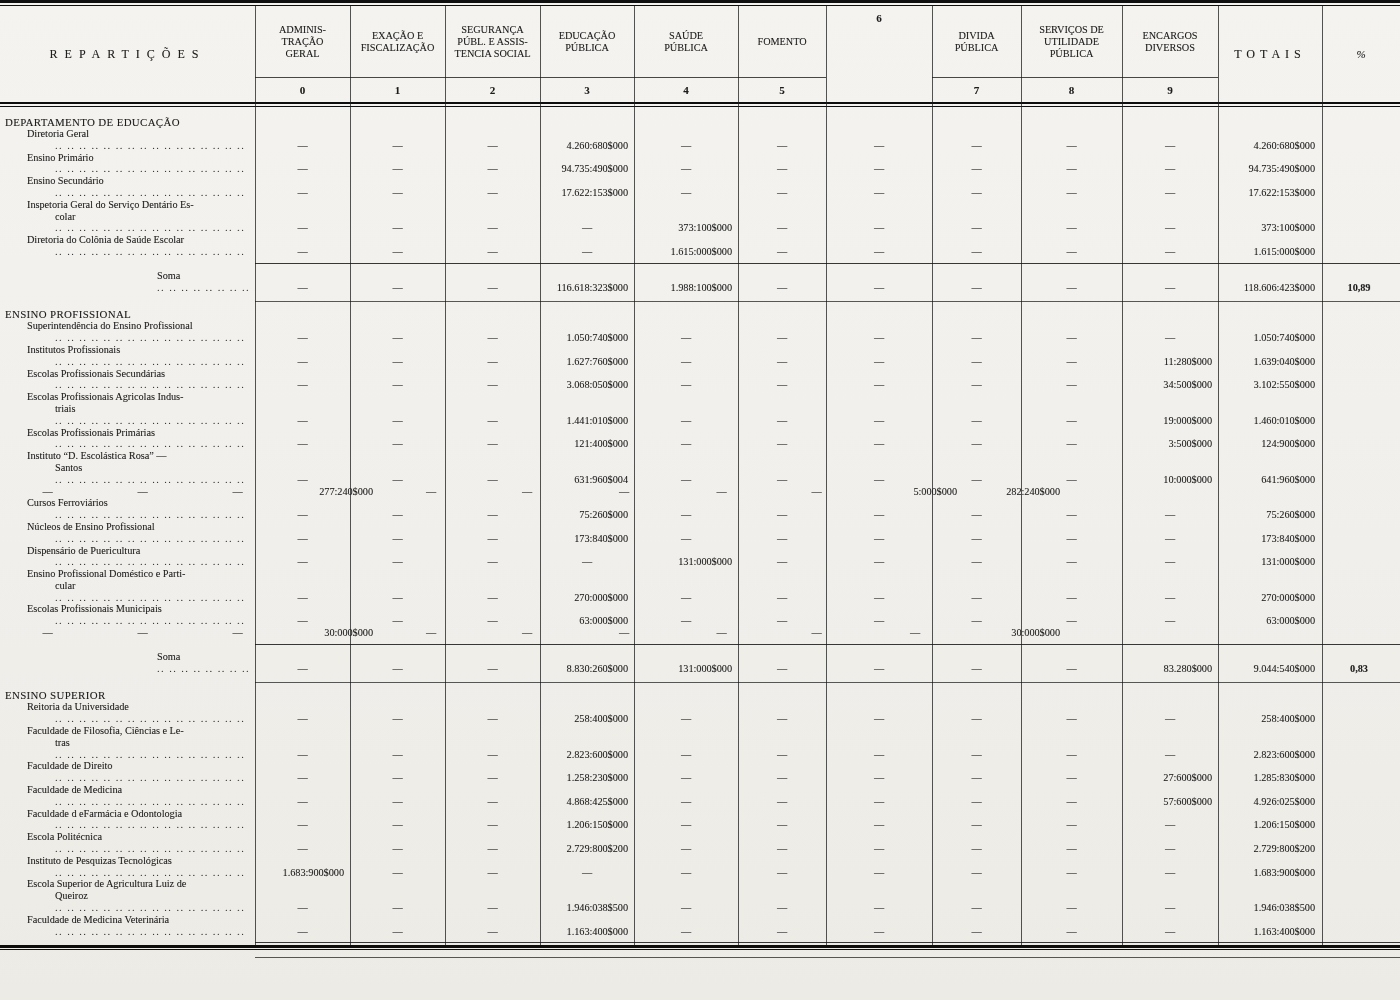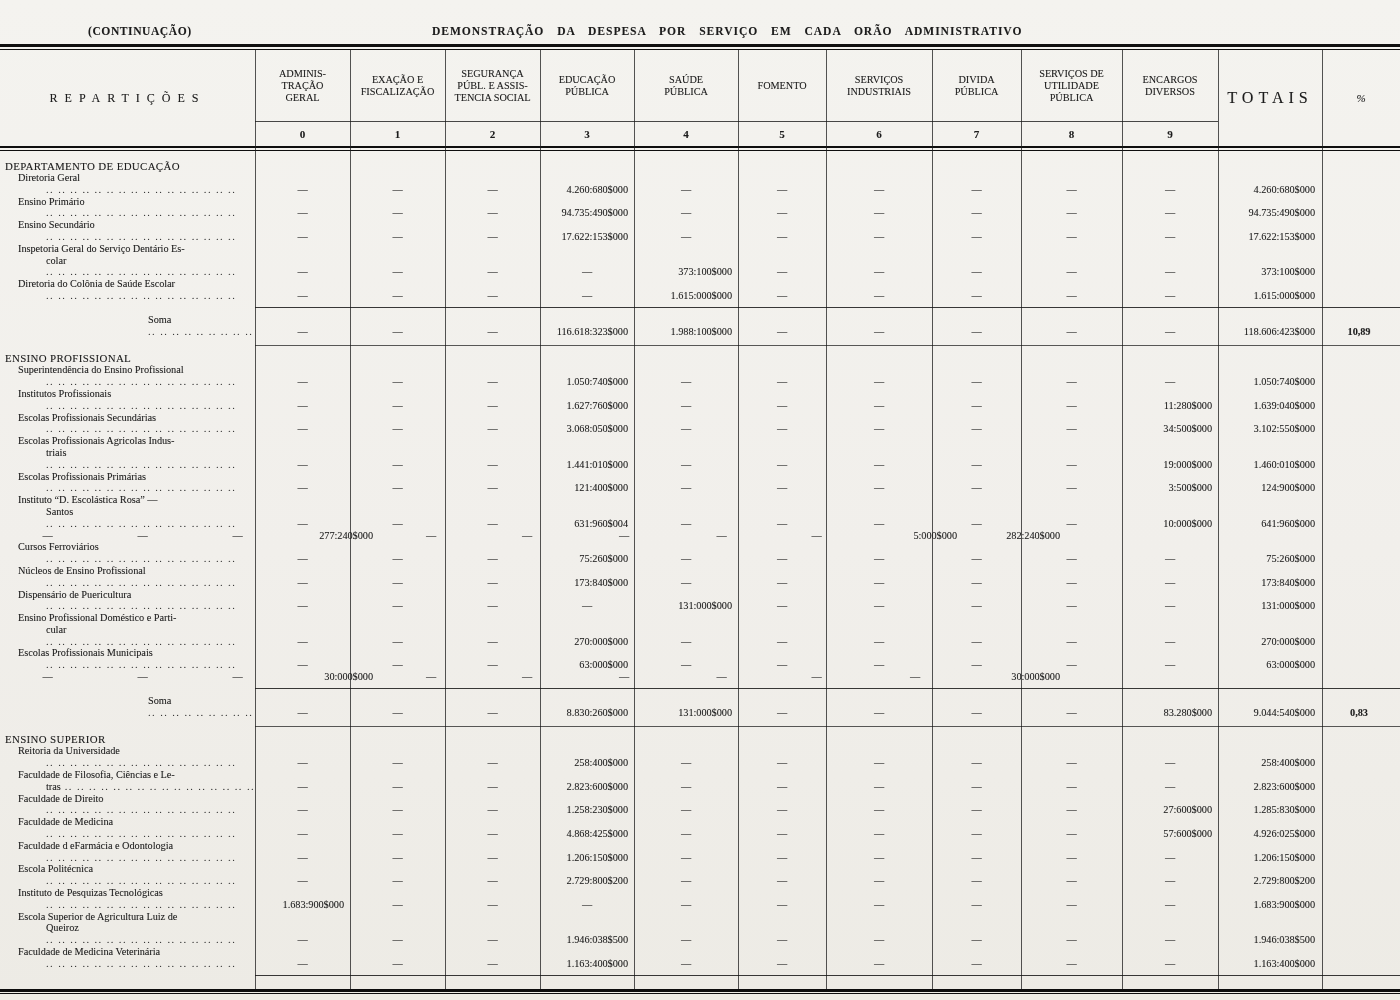--- a/index.html
+++ b/index.html
@@ -15,30 +15,30 @@
   .tablewrap{position:relative;height:944px;}
   .vline{position:absolute;top:0;bottom:5px;width:1px;background:rgba(28,28,28,.75);}
   
   .thead{display:flex;height:96px;position:relative;}
   .hcell-label{width:255px;display:flex;align-items:center;justify-content:center;font-size:12px;letter-spacing:7px;}
   .hcol{display:flex;flex-direction:column;}
   .hname{flex:1;display:flex;align-items:center;justify-content:center;text-align:center;
          font-size:10.2px;line-height:12px;white-space:pre-line;padding:2px 1px;
          border-bottom:1px solid rgba(28,28,28,.8);}
   .hnum{height:24px;display:flex;align-items:center;justify-content:center;font-size:11px;font-weight:700;}
-  .hcell-tot{width:104px;display:flex;align-items:center;justify-content:center;font-size:16px;letter-spacing:5px;text-align:right;}
+  .hcell-tot{width:104px;display:flex;align-items:center;justify-content:center;font-size:12px;letter-spacing:5px;text-align:right;}
   .hcell-pct{width:78px;display:flex;align-items:center;justify-content:center;font-size:11px;font-style:italic;}
   .rule-heavy2{height:5px;border-top:2.5px solid #0e0e0e;border-bottom:1px solid #0e0e0e;}
   
   .tbody{padding-top:4px;position:relative;}
   .section-title{font-size:10.8px;line-height:12px;letter-spacing:.4px;padding-left:5px;margin-top:5px;}
   .trow{display:flex;align-items:flex-end;font-size:10.2px;line-height:11.8px;}
   .c{align-self:stretch;display:flex;flex-direction:column;justify-content:flex-end;}
   .cl{width:255px;overflow:hidden;}
-  .cl .inner{display:block;padding-left:46px;text-indent:-28px;}
+  .cl .inner{display:block;padding-left:46px;text-indent:-28px;margin-left:9px;}
   .lbl{white-space:pre-line;}
   .dots{white-space:nowrap;letter-spacing:1.5px;color:#2a2a2a;}
   .v{text-align:right;padding-right:6px;}
   .v.dash{text-align:center;padding-right:0;}
   .c0{width:95px}.c1{width:95px}.c2{width:95px}.c3{width:94px}.c4{width:104px}
   .c5{width:88px}.c6{width:106px}.c7{width:89px}.c8{width:101px}.c9{width:96px}
   .ct{width:104px;padding-right:7px;}
   .cp{width:78px;text-align:center;padding-right:4px;font-weight:700;}
   .trow.soma{position:relative;margin-top:5px;margin-bottom:6px;padding:7px 0 9px;}
   .trow.soma::before{content:"";position:absolute;left:255px;right:0;top:0;
@@ -47,24 +47,20 @@
       border-top:1.2px solid rgba(22,22,22,.7);}
   .trow.soma .cl .inner{padding-left:148px;text-indent:0;}
   .rule-bottom{position:absolute;left:0;right:0;bottom:0;height:5px;
       border-top:3px solid #0d0d0d;border-bottom:1px solid #0d0d0d;}
 </style>
 </head>
 <body>
 
 <div class="page">
 
-  <div class="masthead">
-    <div class="cont">(CONTINUAÇÃO)</div>
-    <div class="title">DEMONSTRAÇÃO DA DESPESA POR SERVIÇO EM CADA ORÃO ADMINISTRATIVO</div>
-  </div>
 
   <div class="rule-heavy"></div>
 
   <div class="tablewrap">
     <div id="vlines">
         <div class="vline" style="left: 255px;"></div>
         <div class="vline" style="left: 350px;"></div>
         <div class="vline" style="left: 445px;"></div>
         <div class="vline" style="left: 540px;"></div>
         <div class="vline" style="left: 634px;"></div>
@@ -98,22 +94,20 @@
 PÚBLICA</div>
             <div class="hnum">3</div>
           </div><div class="hcol c4">
             <div class="hname">SAÚDE
 PÚBLICA</div>
             <div class="hnum">4</div>
           </div><div class="hcol c5">
             <div class="hname">FOMENTO</div>
             <div class="hnum">5</div>
           </div><div class="hcol c6">
-            <div class="hname">SERVIÇOS
-INDUSTRIAIS</div>
             <div class="hnum">6</div>
           </div><div class="hcol c7">
             <div class="hname">DIVIDA
 PÚBLICA</div>
             <div class="hnum">7</div>
           </div><div class="hcol c8">
             <div class="hname">SERVIÇOS DE
 UTILIDADE
 PÚBLICA</div>
             <div class="hnum">8</div>

